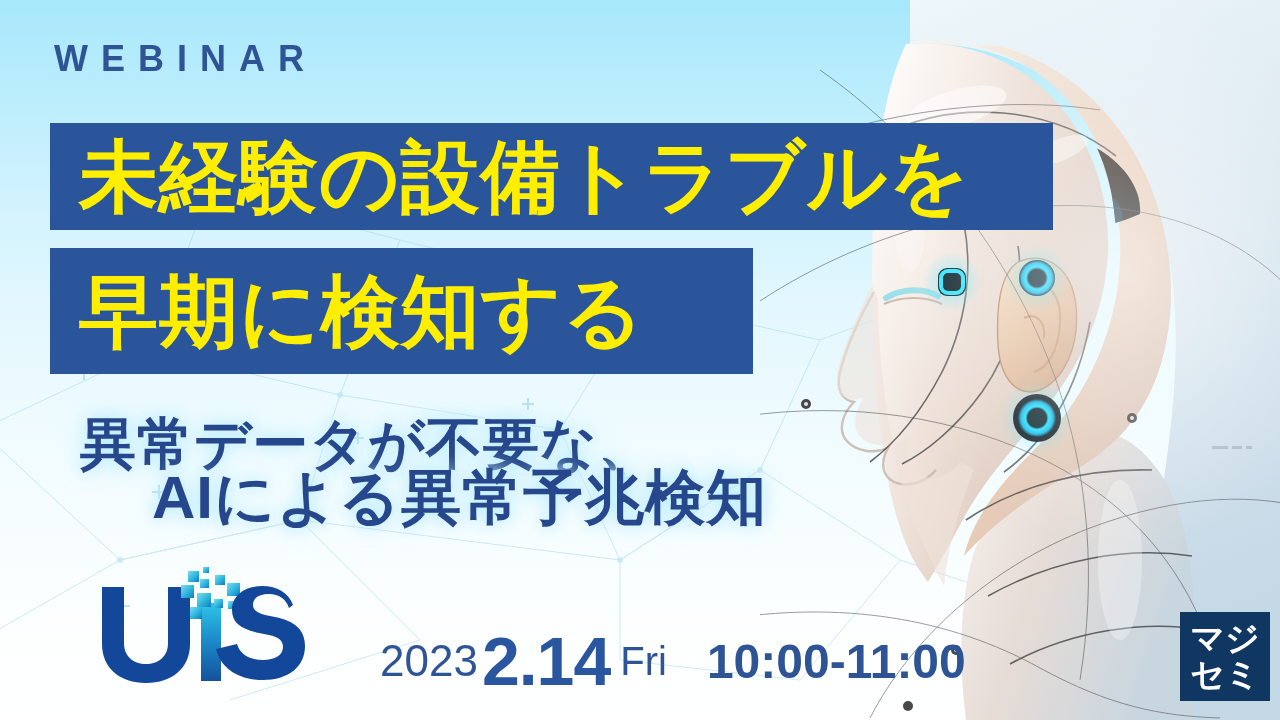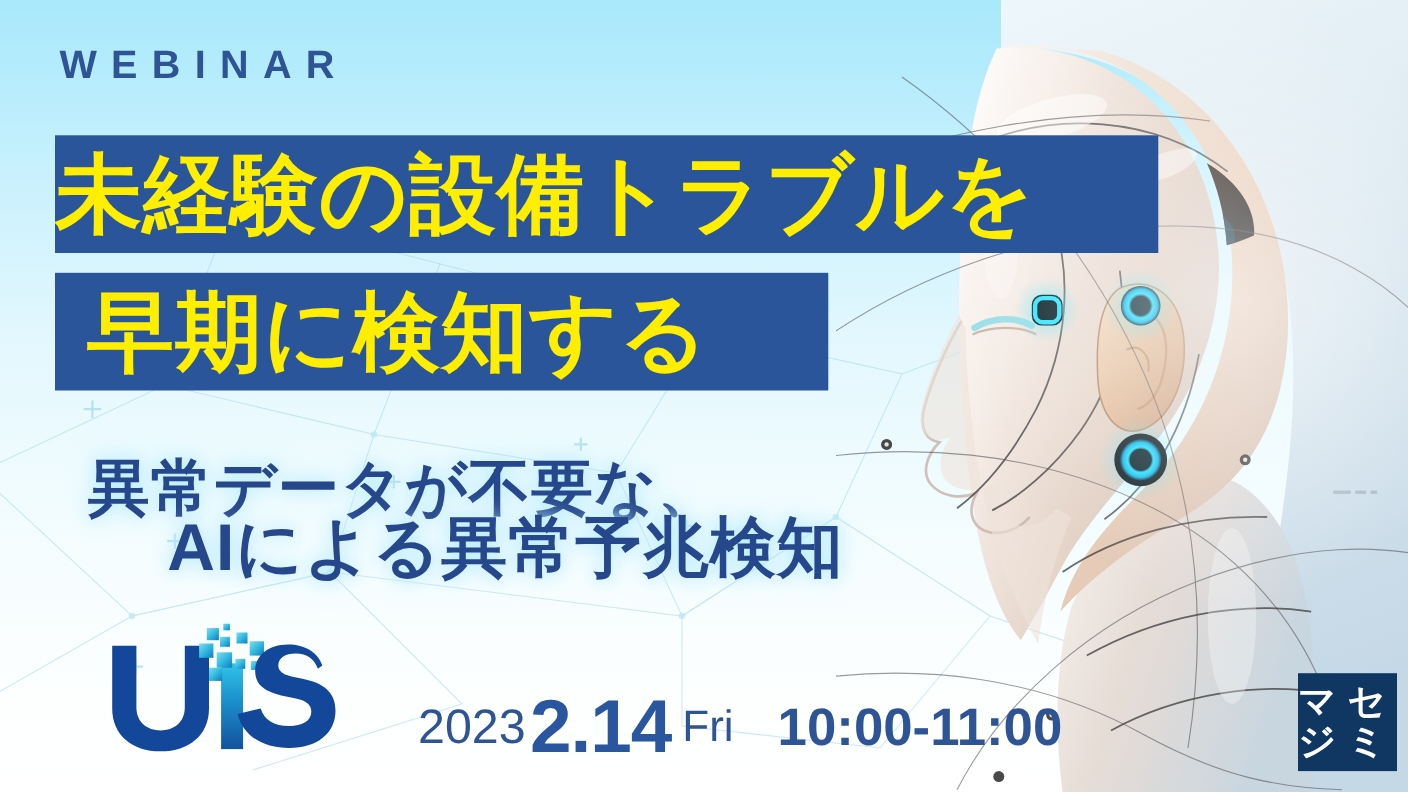--- a/index.html
+++ b/index.html
@@ -77,26 +77,27 @@
     font-size: 79px;
     line-height: 1;
     letter-spacing: 1px;
     white-space: nowrap;
   }
   #band-1 {
     left: 50px;
     top: 123px;
     width: 1003px;
     height: 107px;
+    padding-left: 29px;
   }
   #band-2 {
     left: 50px;
     top: 248px;
     width: 703px;
-    height: 107px;
+    height: 126px;
     padding-left: 29px;
   }
 
   
   .subtitle {
     position: absolute;
     color: #27478c;
     font-weight: 700;
     line-height: 1;
     white-space: nowrap;
@@ -165,20 +166,21 @@
   
   .badge {
     position: absolute;
     left: 1180px;
     top: 612px;
     width: 90px;
     height: 89px;
     background: #103761;
     color: #ffffff;
     display: flex;
+    flex-direction: column;
     justify-content: center;
     align-items: center;
     font-weight: 700;
     font-size: 34px;
     line-height: 1.05;
     letter-spacing: 0px;
   }
   .badge span { display: block; }
 </style>
 </head>

